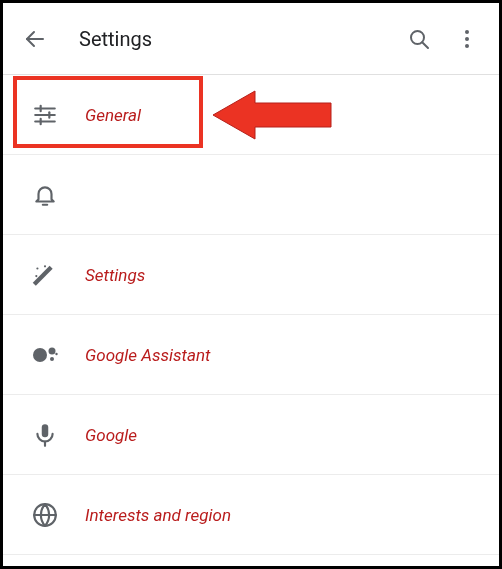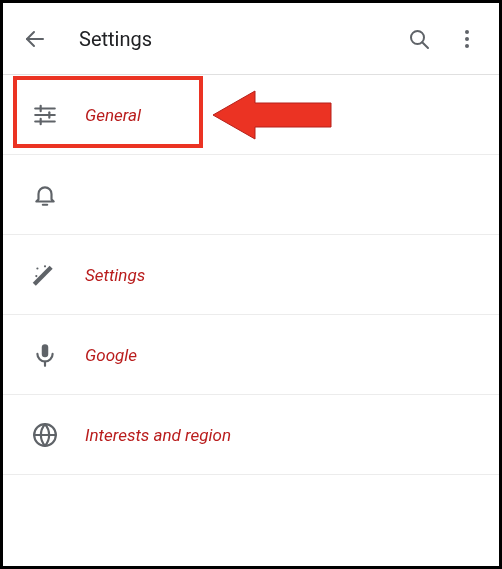--- a/index.html
+++ b/index.html
@@ -142,20 +142,31 @@
       <svg width="26" height="26" viewBox="0 0 24 24" fill="#5f6368">
         <rect x="9" y="3" width="4" height="22" transform="rotate(45 12 12)"></rect>
         <circle cx="5" cy="6" r="1"></circle>
         <circle cx="4" cy="13" r="1"></circle>
         <circle cx="12" cy="4" r="1"></circle>
       </svg>
     </div>
     <span class="item-label">Settings</span>
   </div>
 
+  <div class="item">
+    <div class="icon">
+      <svg width="28" height="28" viewBox="0 0 28 28" fill="#5f6368">
+        <circle cx="9" cy="14" r="7"></circle>
+        <circle cx="21" cy="10" r="3.5"></circle>
+        <circle cx="21" cy="18" r="2"></circle>
+        <circle cx="25.5" cy="13" r="1.2"></circle>
+      </svg>
+    </div>
+    <span class="item-label">Google Assistant</span>
+  </div>
 
   <div class="item">
     <div class="icon">
       <svg width="26" height="26" viewBox="0 0 24 24" fill="#5f6368">
         <rect x="9" y="2" width="6" height="12" rx="3"></rect>
         <path d="M5 11 a7 7 0 0 0 14 0" fill="none" stroke="#5f6368" stroke-width="2" stroke-linecap="round"></path>
         <line x1="12" y1="18" x2="12" y2="22" stroke="#5f6368" stroke-width="2" stroke-linecap="round"></line>
       </svg>
     </div>
     <span class="item-label">Google</span>

